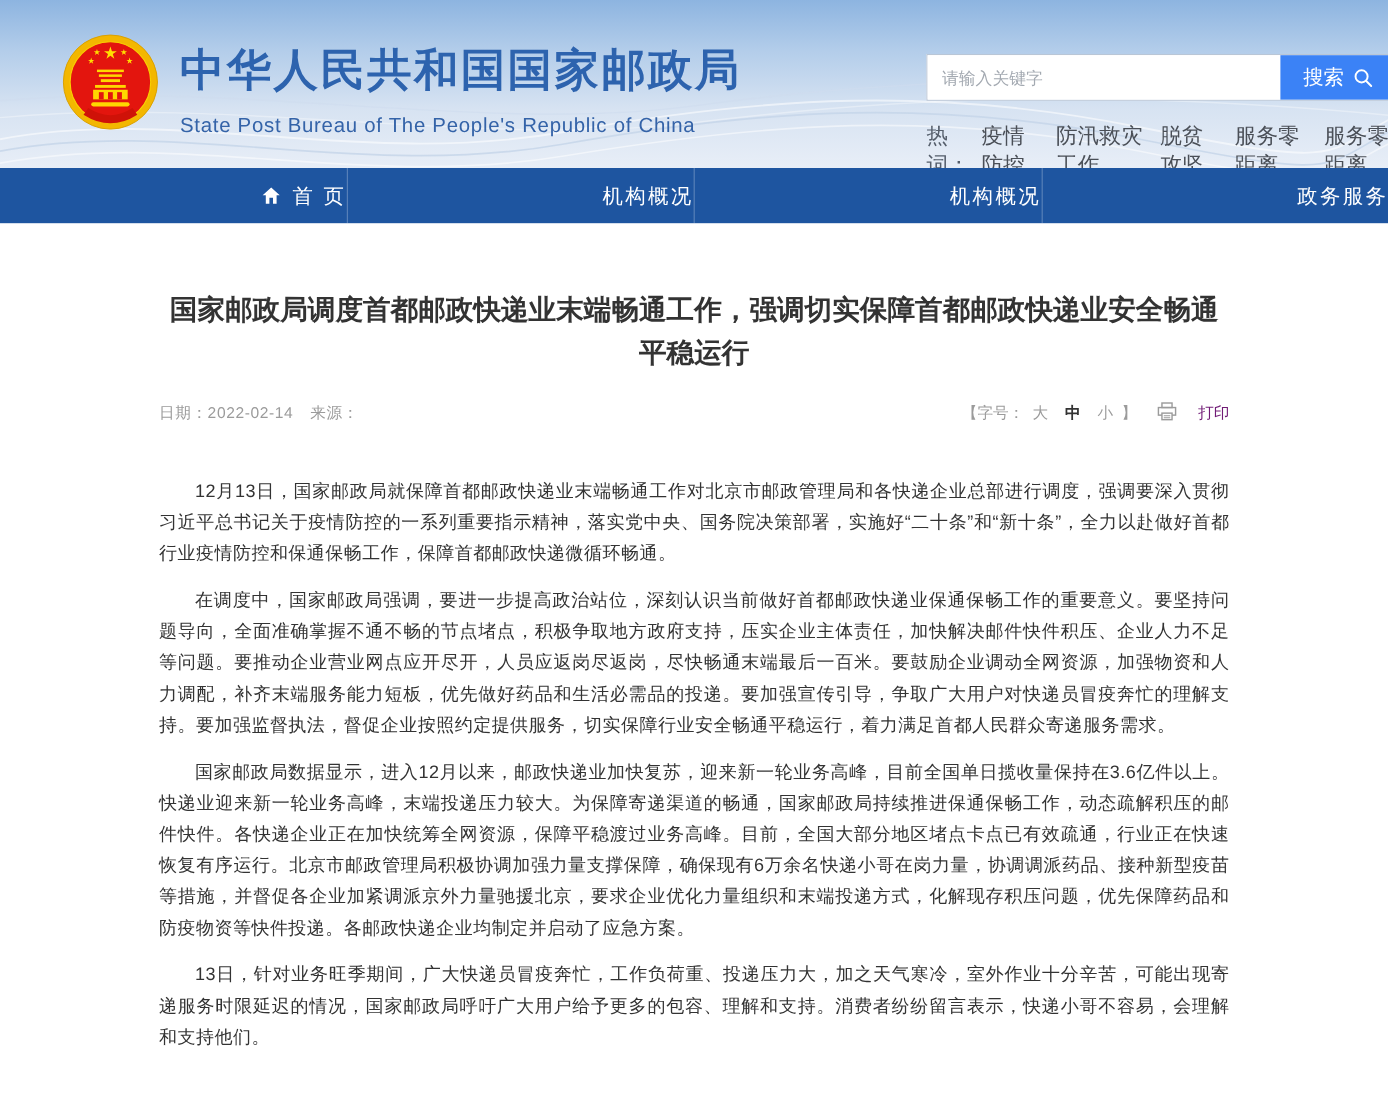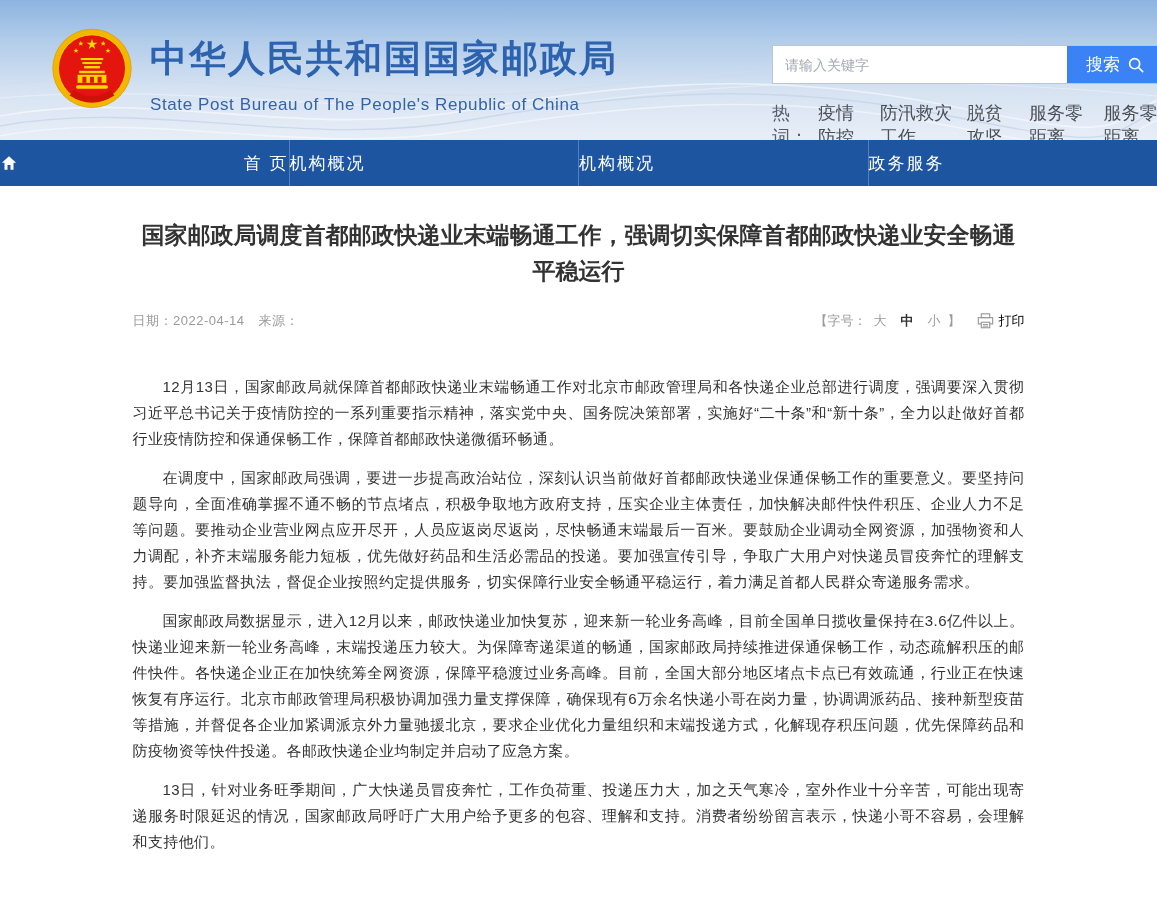--- a/index.html
+++ b/index.html
@@ -24,37 +24,37 @@
     font-family:inherit; }
   .search-input::placeholder { color:#a3a9b1; }
   .search-btn { width:97px; border:none; background:#3b82f6; color:#fff; font-size:17px;
     display:flex; align-items:center; justify-content:center; gap:7px; cursor:pointer; font-family:inherit; }
   .hot-words { margin-top:17px; display:flex; align-items:center; font-size:18px; color:#555e6b;font-family:Liberation Mono, monospace; }
   .hot-words a { color:#4a4f57; text-decoration:none; margin-left:13px; }
   .hot-words a:first-of-type { margin-left:9px; }
 
   
   .main-nav { display:flex; height:46px; background:#1e55a0; }
-  .nav-item { flex:1; display:flex; align-items:center; justify-content:space-between; gap:9px;
+  .nav-item { flex:1; display:flex; align-items:center; justify-content:flex-end; gap:9px;
     color:#fff; font-size:17px; letter-spacing:2px; text-decoration:none; cursor:pointer;
     border-left:1px solid rgba(255,255,255,0.25); }
   .nav-item:first-child { border-left:none; }
 
   
-  .content { width:892px; margin:0 auto; padding-top:31px; }
+  .content { width:892px; margin:0 auto; padding-top:54px; }
   .article-title { font-size:23px; font-weight:bold; color:#333; text-align:center;
     line-height:1.58; margin-bottom:22px; }
   .meta-row { display:flex; justify-content:space-between; align-items:center;
     font-size:13px; color:#9b9b9b; margin-bottom:44px; }
   .meta-left span { letter-spacing:0.5px; }
   .meta-left .sep { display:inline-block; width:14px; }
   .meta-right { display:flex; align-items:center; color:#9b9b9b; }
   .size-opt { margin:0 7px; cursor:pointer; }
   .size-opt.selected { color:#333; font-weight:bold; }
-  .print-btn { display:flex; align-items:center; gap:5px; margin-left:16px; cursor:pointer; color:#000000; }
+  .print-btn { display:flex; align-items:flex-start; gap:18px; margin-left:16px; cursor:pointer; color:#701a75; }
   .article-body p { font-size:15px; line-height:26px; color:#333; text-align:justify;
     text-indent:2em; margin-bottom:13px; letter-spacing:0.4px; }
 </style>
 </head>
 <body>
 
 <div class="page">
 
   <header class="site-header">
     <svg class="waves" viewBox="0 0 1157 86" preserveAspectRatio="none">
@@ -130,21 +130,21 @@
     <a class="nav-item">
       <span>政务服务</span>
     </a>
   </nav>
 
   <main class="content">
     <h1 class="article-title">国家邮政局调度首都邮政快递业末端畅通工作，强调切实保障首都邮政快递业安全畅通平稳运行</h1>
 
     <div class="meta-row">
       <div class="meta-left">
-        <span>日期：</span><span>2022-04-14</span><span class="sep"></span><span>来源：</span>
+        <span>日期：</span><span>2022-02-14</span><span class="sep"></span><span>来源：</span>
       </div>
       <div class="meta-right">
         <span>【字号：</span>
         <span class="size-opt">大</span>
         <span class="size-opt selected">中</span>
         <span class="size-opt">小</span>
         <span>】</span>
         <span class="print-btn">
           <svg width="17" height="16" viewBox="0 0 20 19">
             <rect x="5" y="1" width="10" height="4.5" fill="none" stroke="#9b9b9b" stroke-width="1.4"></rect>

